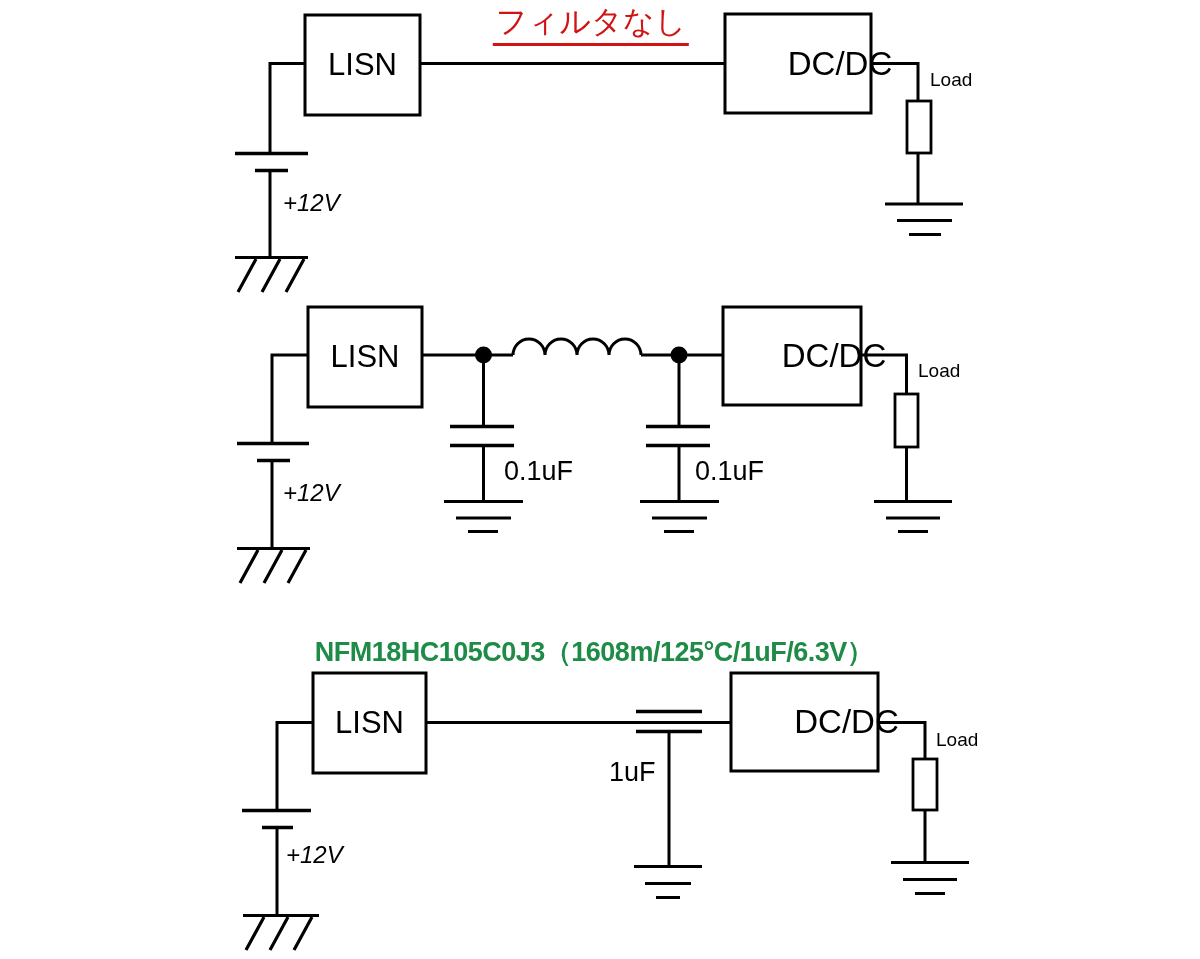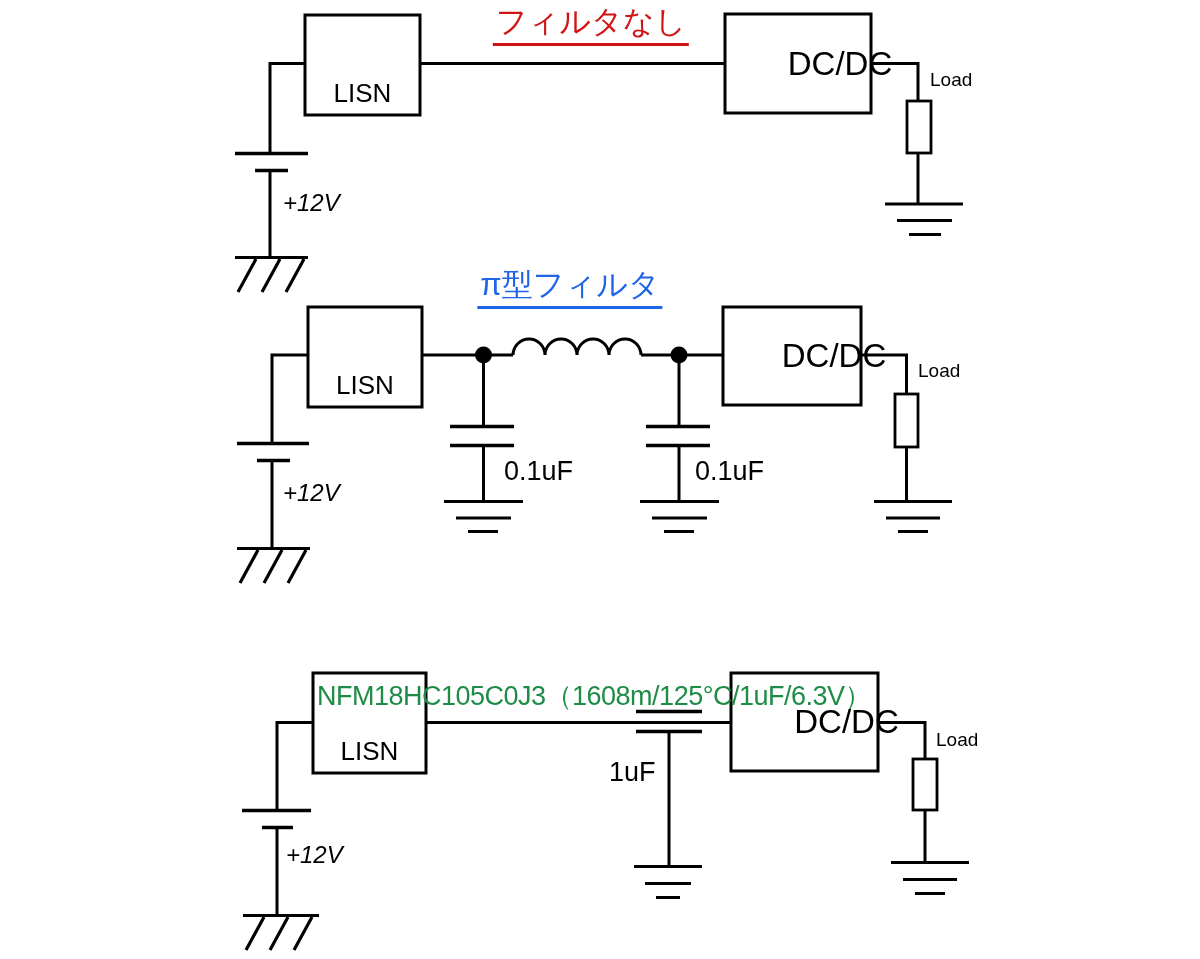--- a/index.html
+++ b/index.html
@@ -9,32 +9,32 @@
   }
   .artwork{position:absolute;left:0;top:0;}
   .wire{stroke:#000;stroke-width:3;fill:none;}
   .plate{stroke:#000;stroke-width:3.5;fill:none;}
   .gnd{stroke:#000;stroke-width:3.2;fill:none;}
   .box{fill:#ffffff;stroke:#000;stroke-width:3;}
   .res{fill:#ffffff;stroke:#000;stroke-width:2.8;}
   .dot{fill:#000;stroke:none;}
   .lbl{position:absolute;color:#000;white-space:nowrap;line-height:1;}
   .box-lbl{position:absolute;display:flex;align-items:center;justify-content:center;color:#000;}
-  .fs-lisn{font-size:26px;margin-top:28px;}
+  .fs-lisn{font-size:31px;}
   .fs-dcdc{font-size:33px;padding-left:42px;}
   .fs-load{font-size:19px;}
   .fs-sup{font-size:24px;font-style:italic;}
   .fs-cap{font-size:27px;}
   .title{
     position:absolute;transform:translateX(-50%);font-size:31px;font-weight:500;
     border-bottom:3px solid currentColor;padding:0 3px 4px;white-space:nowrap;line-height:1.1;
   }
   .subtitle{
-    position:absolute;transform:translateX(-50%);font-size:27px;font-weight:400;
-    white-space:nowrap;line-height:1.1;letter-spacing:-0.5px;margin-top:44px;
+    position:absolute;transform:translateX(-50%);font-size:27px;font-weight:700;
+    white-space:nowrap;line-height:1.1;letter-spacing:-0.5px;
   }
 </style>
 </head>
 <body>
 
 <div class="canvas">
 
   <svg class="artwork" width="1200" height="959" viewBox="0 0 1200 959">
 
     <g>
@@ -100,21 +100,20 @@
       <path class="gnd" d="M891 862.5 H969 M903 879.5 H957 M915 893.5 H945"></path>
     </g>
   </svg>
 
   <div class="title" style="left: 591px; top: 5px; color: rgb(208, 20, 20);">フィルタなし</div>
   <div class="box-lbl fs-lisn" style="left:305px;top:15px;width:115px;height:100px;">LISN</div>
   <div class="box-lbl fs-dcdc" style="left:725px;top:14px;width:146px;height:99px;">DC/DC</div>
   <div class="lbl fs-load" style="left:930px;top:70px;">Load</div>
   <div class="lbl fs-sup" style="left:283px;top:191px;">+12V</div>
 
-  <div class="title" style="left: 570px; top: 268px; color: rgb(32, 101, 232);">π型フィルタ</div>
   <div class="box-lbl fs-lisn" style="left:308px;top:307px;width:114px;height:100px;">LISN</div>
   <div class="box-lbl fs-dcdc" style="left:723px;top:307px;width:138px;height:98px;">DC/DC</div>
   <div class="lbl fs-cap" style="left:504px;top:458px;">0.1uF</div>
   <div class="lbl fs-cap" style="left:695px;top:458px;">0.1uF</div>
   <div class="lbl fs-load" style="left:918px;top:361px;">Load</div>
   <div class="lbl fs-sup" style="left:283px;top:481px;">+12V</div>
 
   <div class="subtitle" style="left: 594px; top: 638px; color: rgb(30, 140, 70);">NFM18HC105C0J3（1608m/125°C/1uF/6.3V）</div>
   <div class="box-lbl fs-lisn" style="left:313px;top:673px;width:113px;height:100px;">LISN</div>
   <div class="box-lbl fs-dcdc" style="left:731px;top:673px;width:147px;height:98px;">DC/DC</div>

